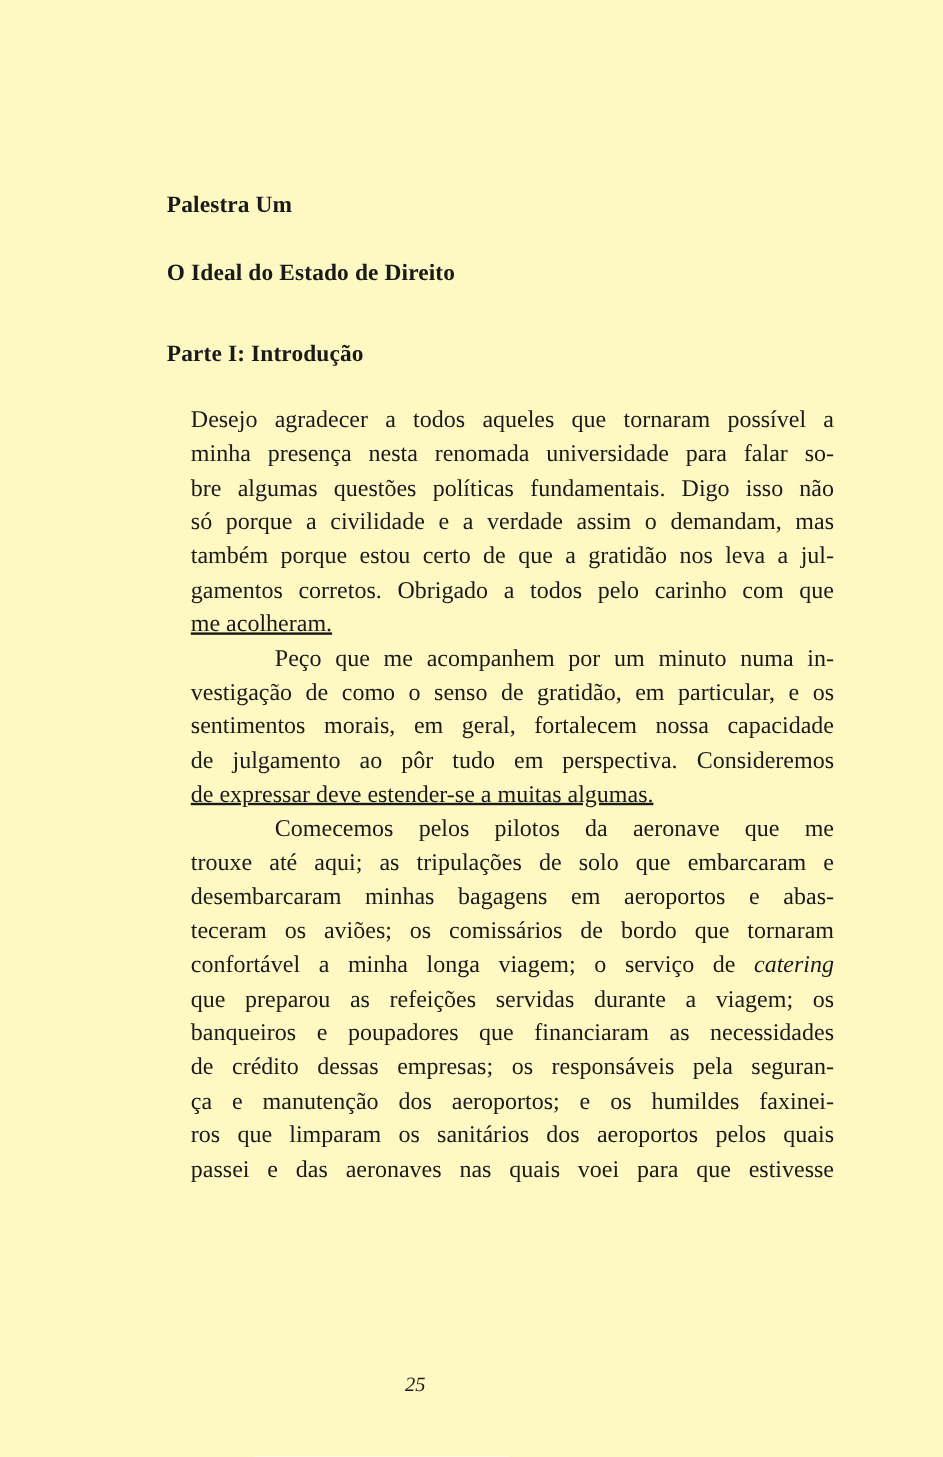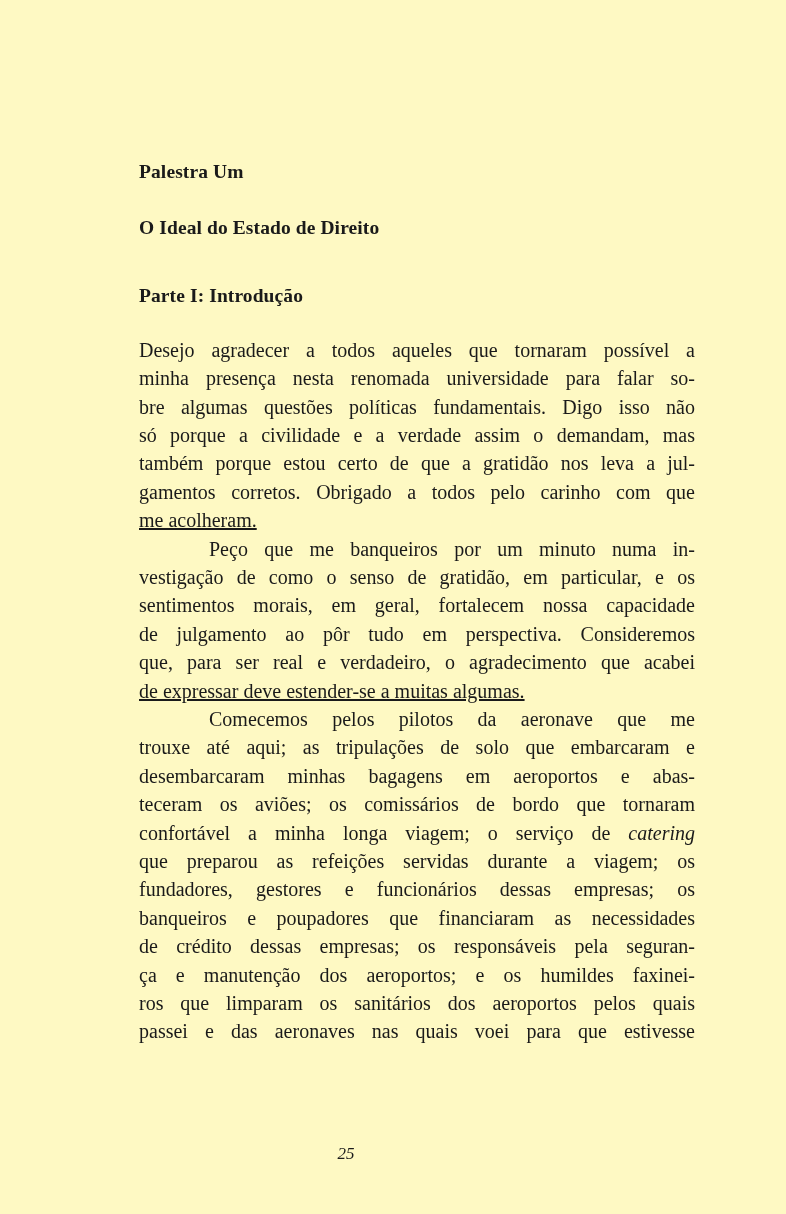--- a/index.html
+++ b/index.html
@@ -36,20 +36,21 @@
     font-size: 20px;
     line-height: 28.4px;
     margin: 0;
   }
   
   .line {
     display: block;
     text-align: justify;
     text-align-last: justify;
     white-space: pre-wrap;
+    margin-left: 20px;
   }
   .line.last {
     text-align: left;
     text-align-last: left;
     text-decoration: underline;
   }
   .line.indent {
     text-indent: 70px;
   }
   .ital { font-style: italic; }
@@ -82,36 +83,34 @@
       <span class="line">Desejo agradecer a todos aqueles que tornaram possível a</span>
       <span class="line">minha presença nesta renomada universidade para falar so-</span>
       <span class="line">bre algumas questões políticas fundamentais. Digo isso não</span>
       <span class="line">só porque a civilidade e a verdade assim o demandam, mas</span>
       <span class="line">também porque estou certo de que a gratidão nos leva a jul-</span>
       <span class="line">gamentos corretos. Obrigado a todos pelo carinho com que</span>
       <span class="line last">me acolheram.</span>
     </p>
 
     <p class="para">
-      <span class="line indent">Peço que me banqueiros por um minuto numa in-</span>
+      <span class="line indent">Peço que me acompanhem por um minuto numa in-</span>
       <span class="line">vestigação de como o senso de gratidão, em particular, e os</span>
       <span class="line">sentimentos morais, em geral, fortalecem nossa capacidade</span>
       <span class="line">de julgamento ao pôr tudo em perspectiva. Consideremos</span>
-      <span class="line">que, para ser real e verdadeiro, o agradecimento que acabei</span>
       <span class="line last">de expressar deve estender-se a muitas algumas.</span>
     </p>
 
     <p class="para">
       <span class="line indent">Comecemos pelos pilotos da aeronave que me</span>
       <span class="line">trouxe até aqui; as tripulações de solo que embarcaram e</span>
       <span class="line">desembarcaram minhas bagagens em aeroportos e abas-</span>
       <span class="line">teceram os aviões; os comissários de bordo que tornaram</span>
       <span class="line"><span>confortável a minha longa viagem; o serviço de </span><span class="ital">catering</span></span>
       <span class="line">que preparou as refeições servidas durante a viagem; os</span>
-      <span class="line">fundadores, gestores e funcionários dessas empresas; os</span>
       <span class="line">banqueiros e poupadores que financiaram as necessidades</span>
       <span class="line">de crédito dessas empresas; os responsáveis pela seguran-</span>
       <span class="line">ça e manutenção dos aeroportos; e os humildes faxinei-</span>
       <span class="line">ros que limparam os sanitários dos aeroportos pelos quais</span>
       <span class="line">passei e das aeronaves nas quais voei para que estivesse</span>
     </p>
 
   </div>
 
   <div class="folio">25</div>

